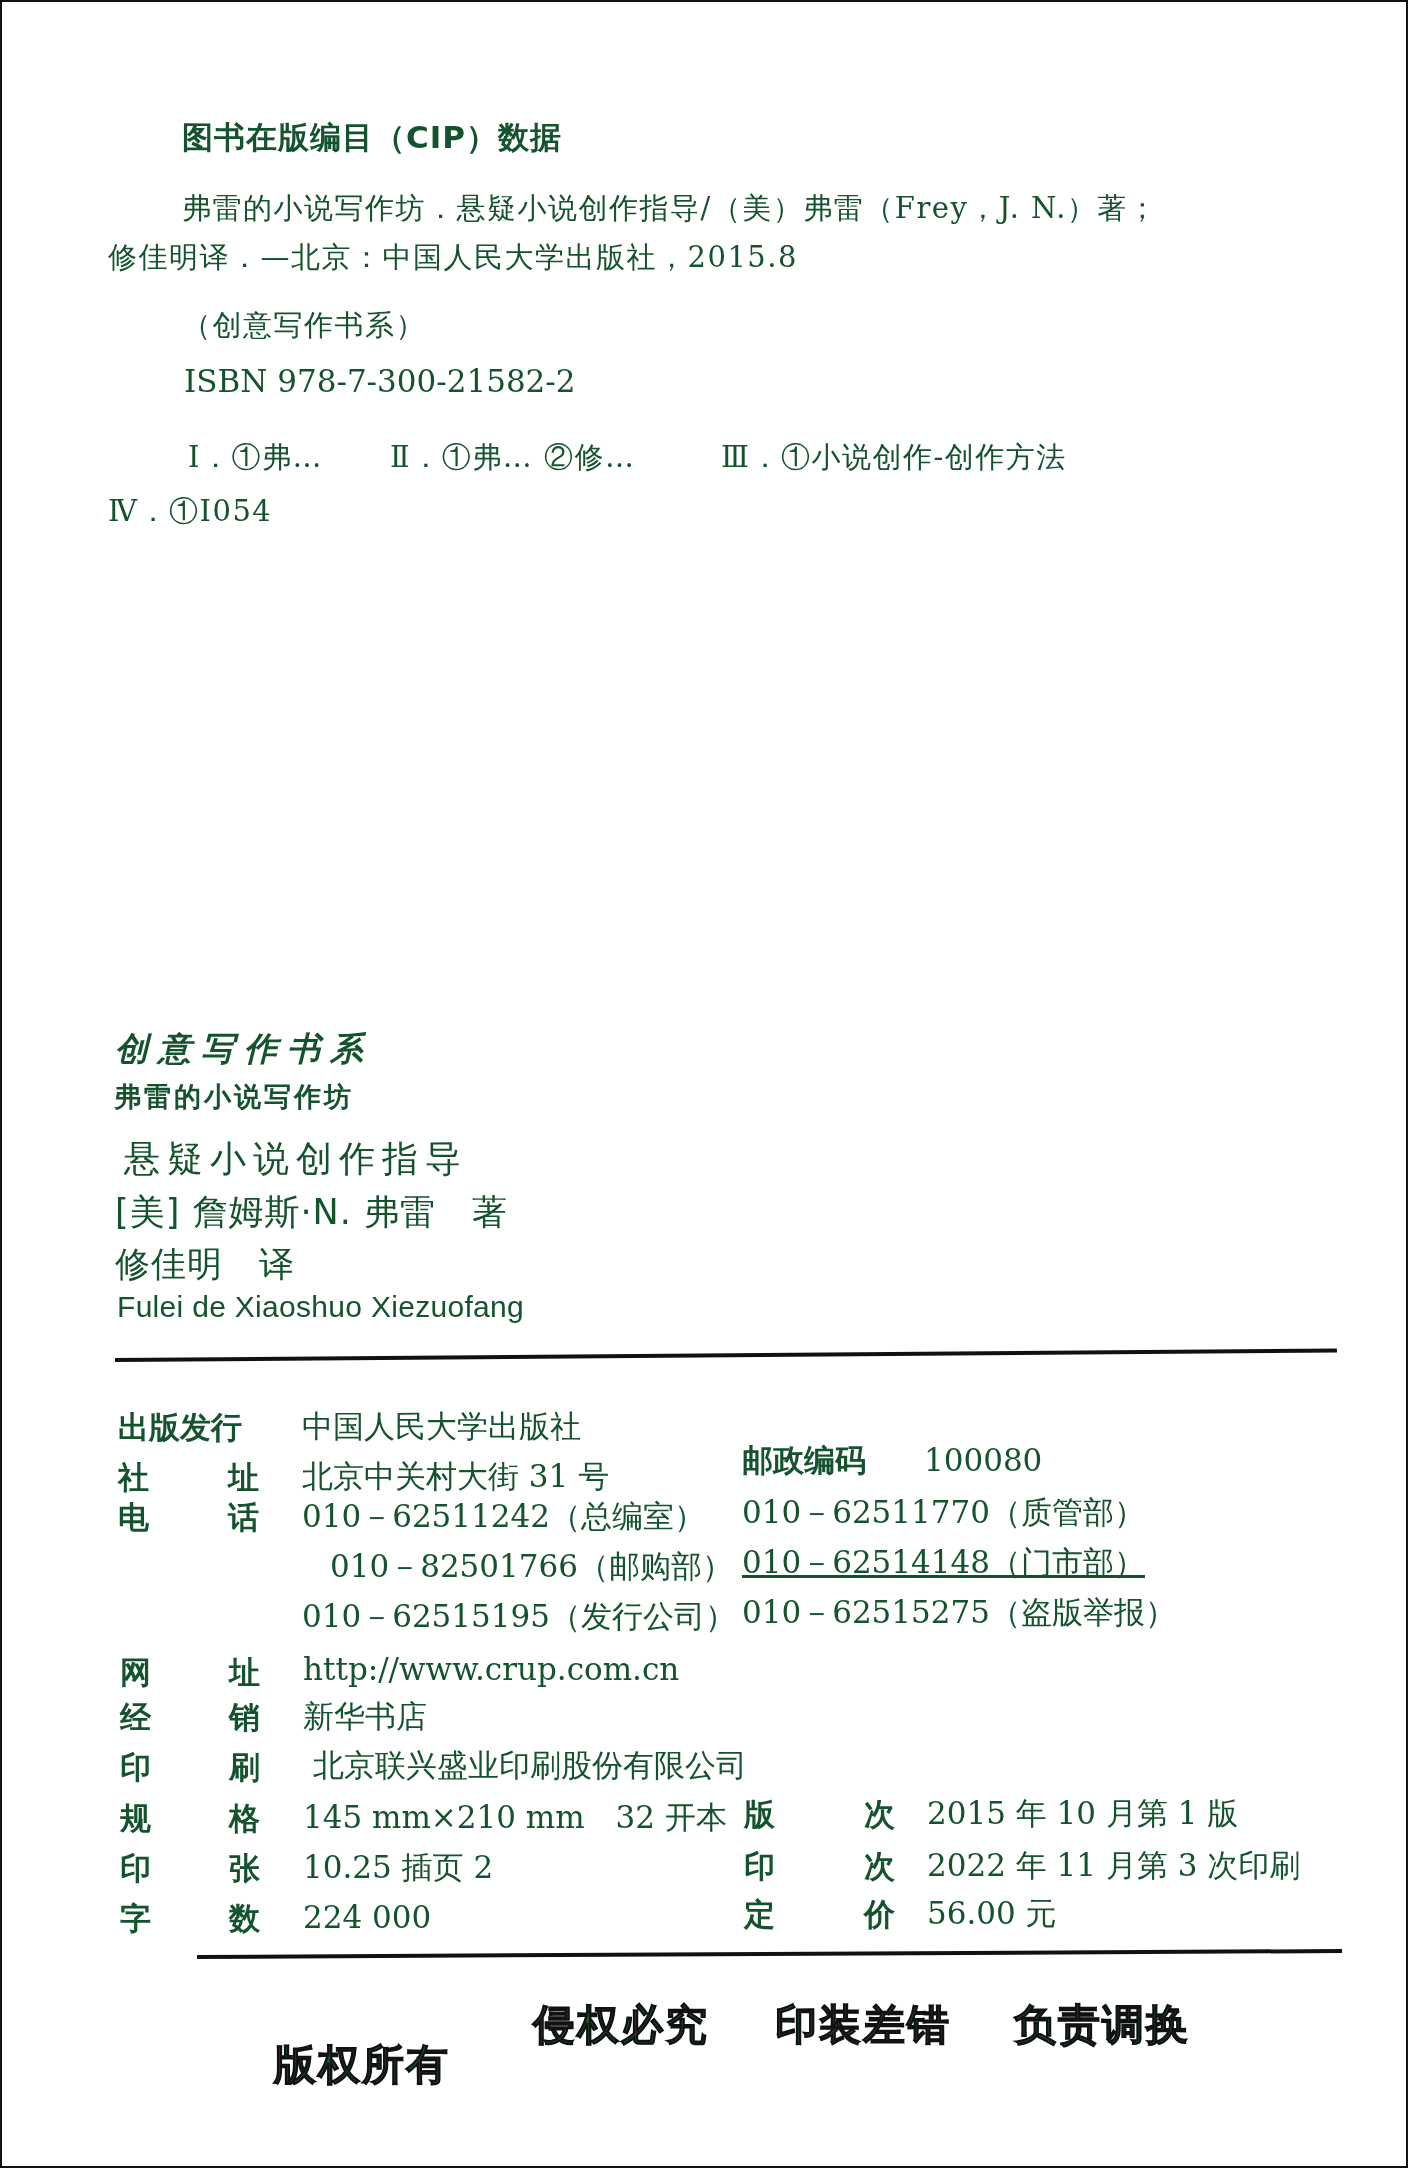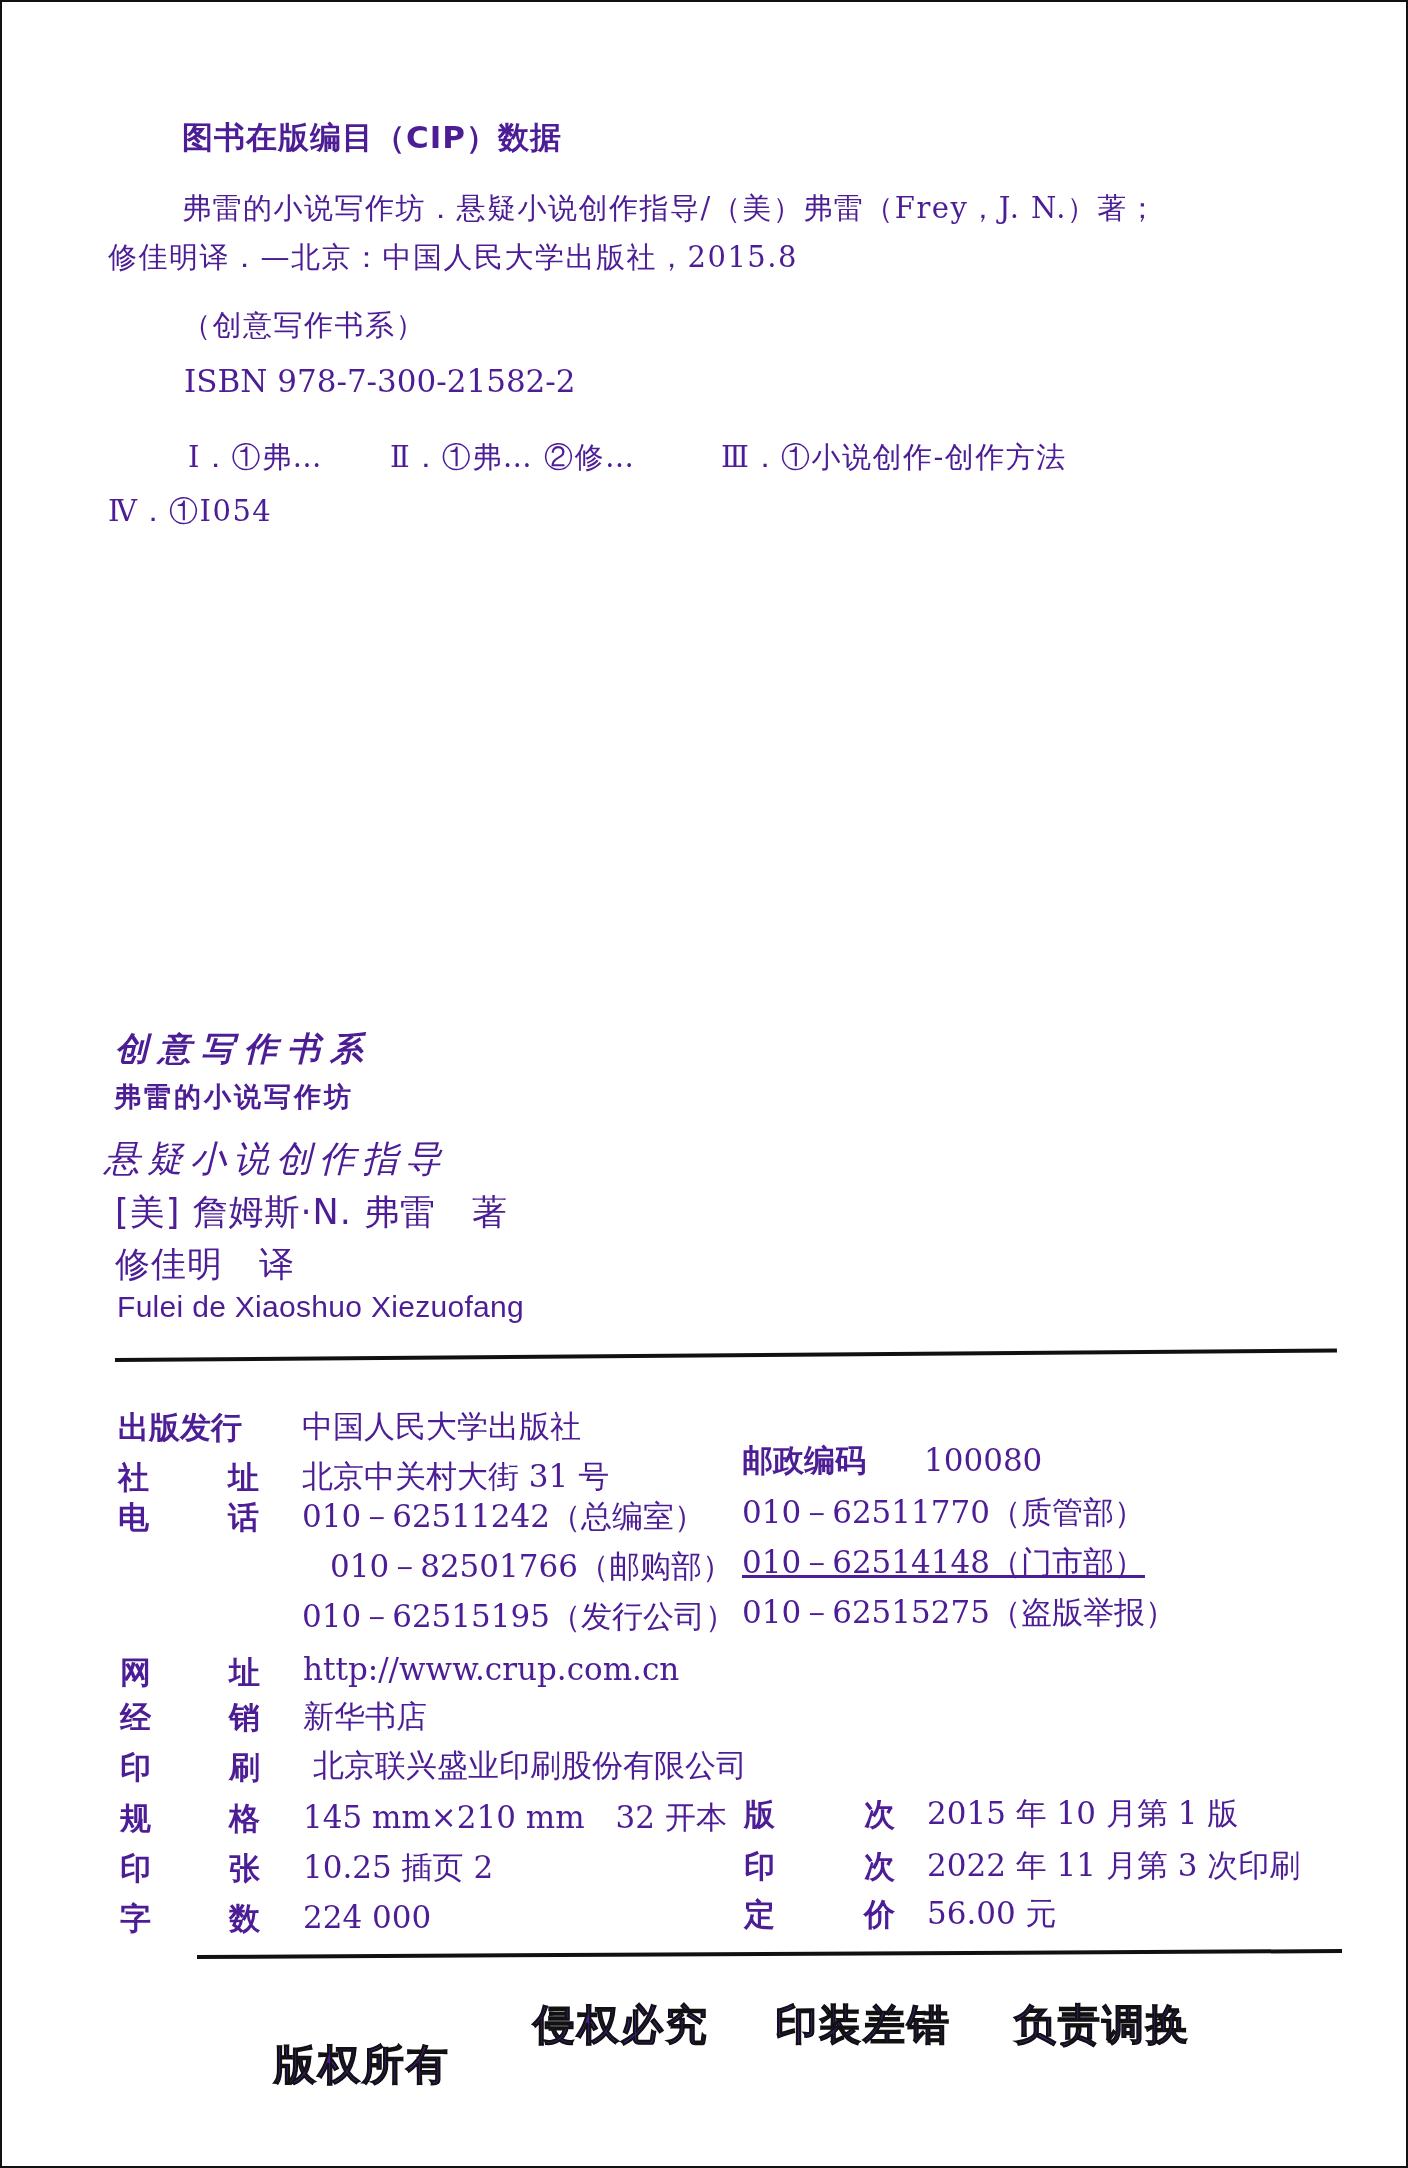--- a/index.html
+++ b/index.html
@@ -1,42 +1,42 @@
 <!DOCTYPE html>
 <html><head>
 <meta charset="utf-8">
 <style>
   html, body { margin: 0; padding: 0; background: #ffffff; }
   body { width: 1408px; height: 2168px; position: relative; overflow: hidden; }
   .page {
     position: absolute; left: 0; top: 0; width: 1404px; height: 2164px;
     border-top: 2px solid #111; border-left: 2px solid #111;
     border-right: 2px solid #111; border-bottom: 2px solid #111;
-    background: #fff; color: #4c1d95;
+    background: #fff; color: #14532d;
     font-family: "DejaVu Serif", "Liberation Serif", serif;
   }
   .ln { position: absolute; white-space: nowrap; line-height: 1; }
   .cip-title { left: 180px; top: 120px; font-size: 31px; font-weight: bold;
     font-family: "DejaVu Sans", "Liberation Sans", sans-serif; letter-spacing: 1px; }
   .cip { font-size: 29px; letter-spacing: 1.5px; }
   .cip-l1 { left: 180px; top: 192px; }
   .cip-l2 { left: 106px; top: 241px; }
   .cip-l3 { left: 180px; top: 309px; }
   .cip-l4 { left: 182px; top: 364px; font-size: 31px; letter-spacing: 0; }
   .cip-l5 { left: 186px; top: 441px; }
   .cip-l5 span { display: inline-block; }
   .cip-l6 { left: 106px; top: 495px; }
   .cip-l7 { left: 183px; top: 569px; }
 
   .series { left: 113px; top: 1030px; font-size: 33px; letter-spacing: 10px;
     font-family: "DejaVu Sans", "Liberation Sans", sans-serif; font-weight: bold; font-style: italic; }
   .book-title { left: 112px; top: 1081px; font-size: 27px; font-weight: bold; letter-spacing: 3px;
     font-family: "DejaVu Sans", "Liberation Sans", sans-serif; }
-  .subtitle { left: 102px; top: 1139px; font-size: 36px; letter-spacing: 7px;
-    font-family: "DejaVu Sans", "Liberation Sans", sans-serif; font-weight: 300; font-style: italic; }
+  .subtitle { left: 122px; top: 1139px; font-size: 36px; letter-spacing: 7px;
+    font-family: "DejaVu Sans", "Liberation Sans", sans-serif; font-weight: 300; }
   .author { left: 113px; top: 1193px; font-size: 35px; letter-spacing: 1px;
     font-family: "DejaVu Sans", "Liberation Sans", sans-serif; }
   .translator { left: 113px; top: 1245px; font-size: 35px; letter-spacing: 1px;
     font-family: "DejaVu Sans", "Liberation Sans", sans-serif; }
   .pinyin { left: 115px; top: 1290px; font-size: 30px;
     font-family: "Liberation Sans", "DejaVu Sans", sans-serif; letter-spacing: 0.3px; }
 
   .rule { position: absolute; height: 4px; background: #111; }
   .rule-top { left: 113px; top: 1356px; width: 1222px; transform: rotate(-0.45deg); transform-origin: left center; }
   .rule-bottom { left: 195px; top: 1953px; width: 1145px; transform: rotate(-0.3deg); transform-origin: left center; }

